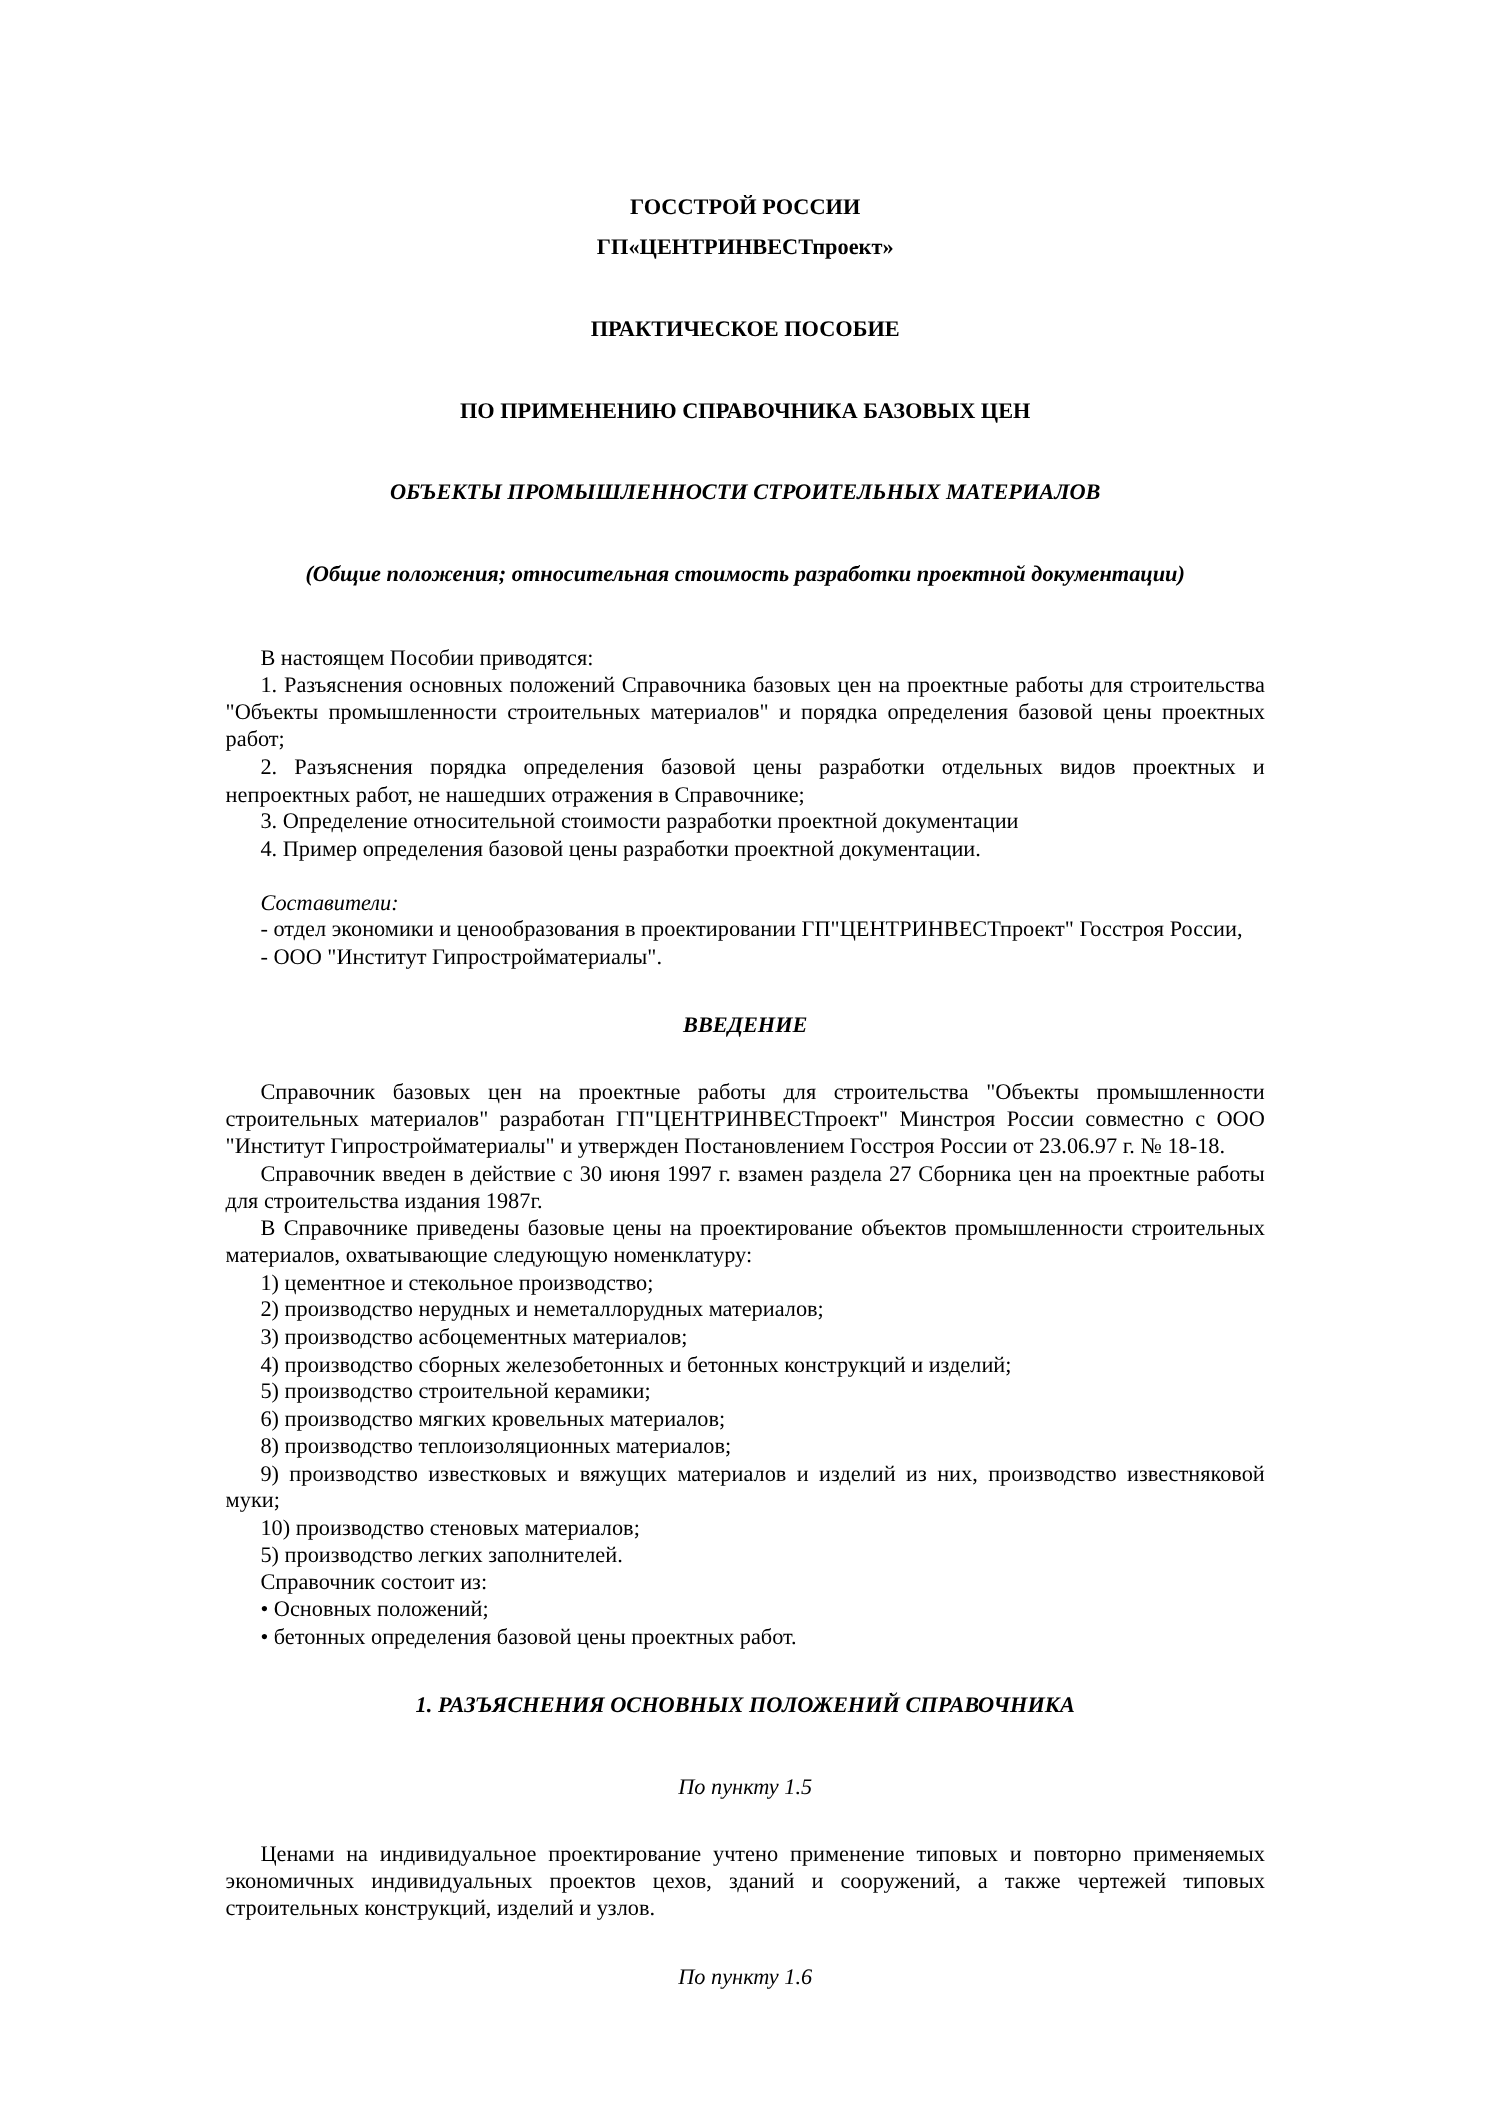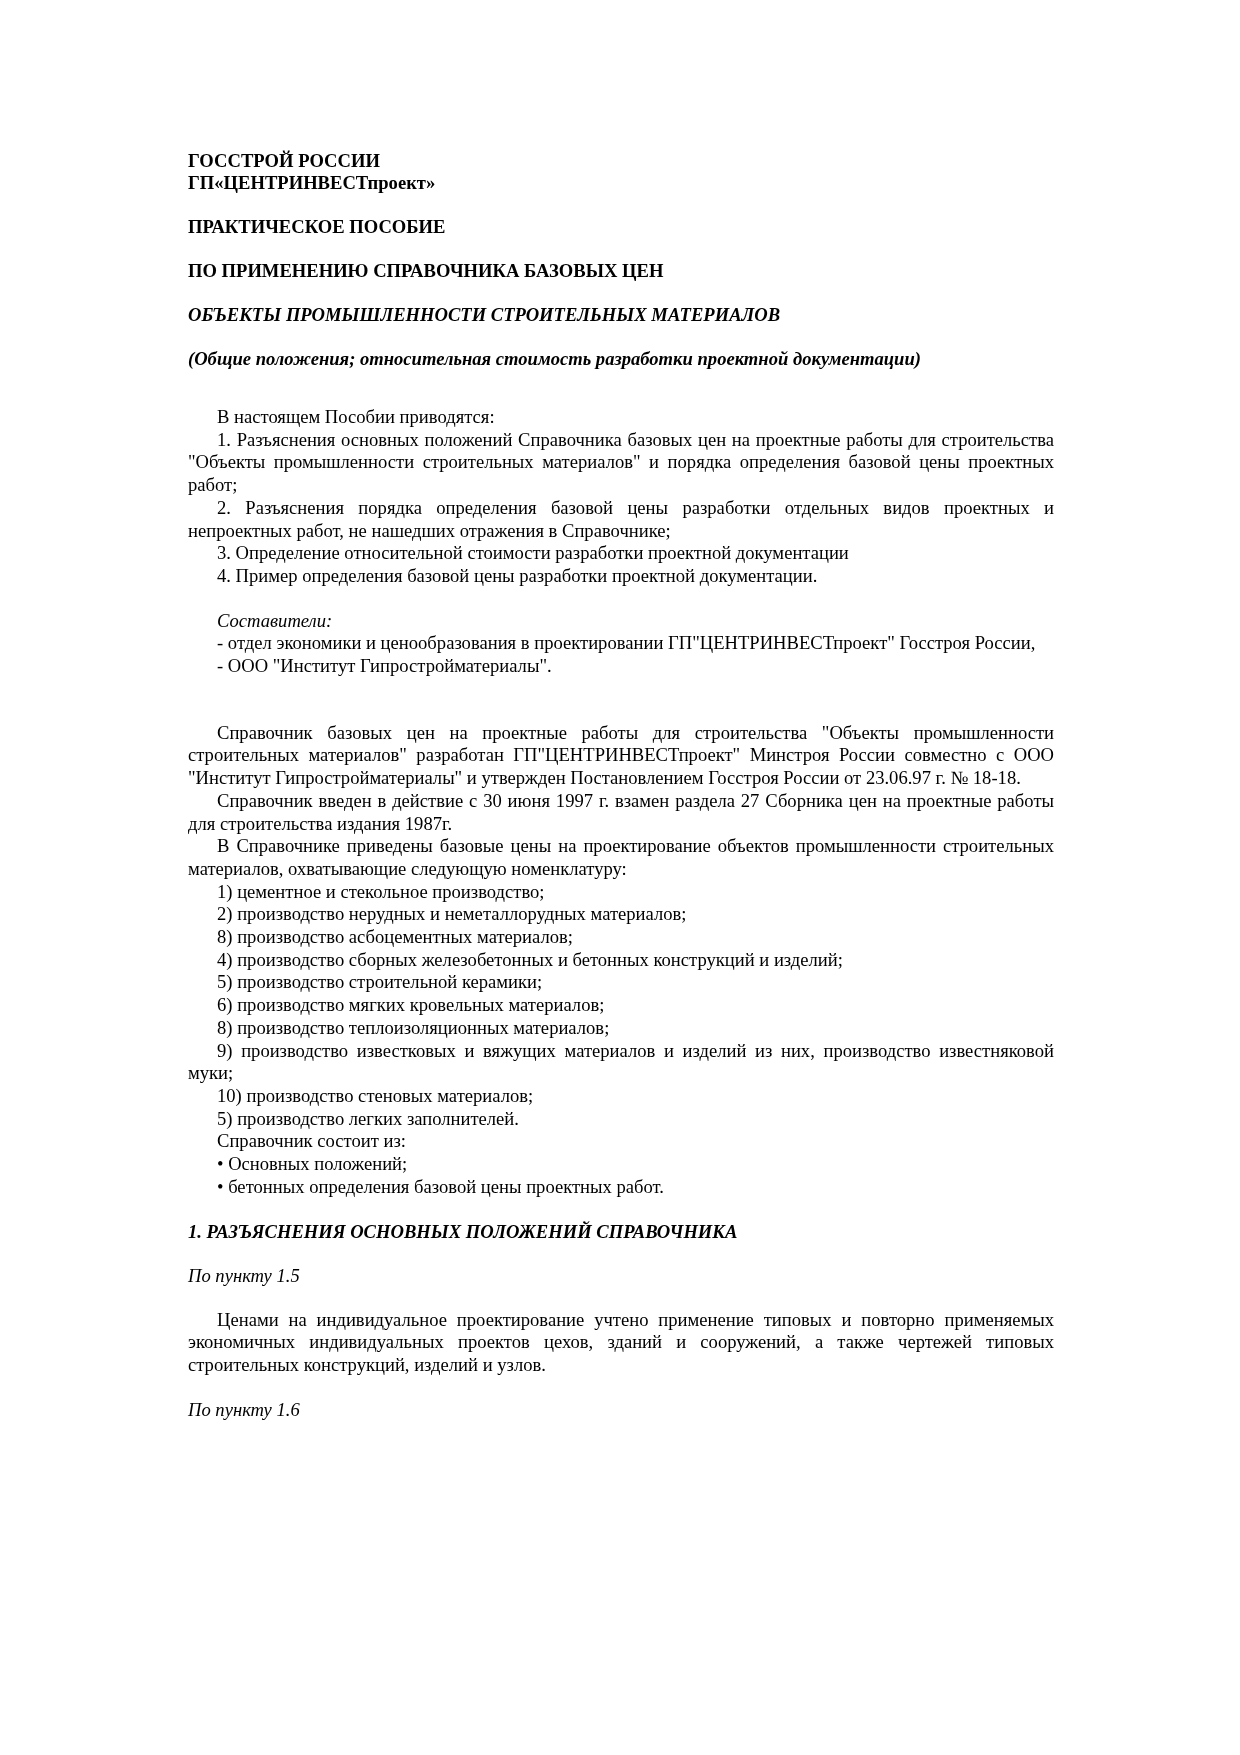--- a/index.html
+++ b/index.html
@@ -1,19 +1,19 @@
 <!DOCTYPE html>
 <html><head>
 <meta charset="utf-8">
 <style>
   html, body { margin: 0; padding: 0; background: #ffffff; }
   body { width: 1240px; height: 1755px; position: relative; overflow: hidden;
          font-family: "Liberation Serif", serif; color: #000; font-size: 18.6px; }
   .page { position: absolute; left: 188px; top: 150px; width: 866px; }
-  .c { text-align: left; margin: 0; line-height: 22px; }
+  .c { text-align: center; margin: 12px; line-height: 22px; }
   .b { font-weight: bold; }
   .i { font-style: italic; }
   .u { }
   p { margin: 0; line-height: 22.7px; text-align: justify; }
   .ind { text-indent: 29px; }
   .gap-s { height: 22px; }
   .gap-l { height: 36px; }
 </style>
 </head>
 <body>
@@ -36,28 +36,29 @@
   <p class="ind">2. Разъяснения порядка определения базовой цены разработки отдельных видов проектных и непроектных работ, не нашедших отражения в Справочнике;</p>
   <p class="ind">3. Определение относительной стоимости разработки проектной документации</p>
   <p class="ind">4. Пример определения базовой цены разработки проектной документации.</p>
   <div class="gap-s"></div>
 
   <p class="ind"><span class="i u">Составители:</span></p>
   <p class="ind">- отдел экономики и ценообразования в проектировании ГП"ЦЕНТРИНВЕСТпроект" Госстроя России,</p>
   <p class="ind">- ООО "Институт Гипростройматериалы".</p>
   <div class="gap-s"></div>
 
+  <p class="c b i">ВВЕДЕНИЕ</p>
   <div class="gap-s"></div>
 
   <p class="ind">Справочник базовых цен на проектные работы для строительства "Объекты промышленности строительных материалов" разработан ГП"ЦЕНТРИНВЕСТпроект" Минстроя России совместно с ООО "Институт Гипростройматериалы" и утвержден Постановлением Госстроя России от 23.06.97 г. № 18-18.</p>
   <p class="ind">Справочник введен в действие с 30 июня 1997 г. взамен раздела 27 Сборника цен на проектные работы для строительства издания 1987г.</p>
   <p class="ind">В Справочнике приведены базовые цены на проектирование объектов промышленности строительных материалов, охватывающие следующую номенклатуру:</p>
   <p class="ind">1) цементное и стекольное производство;</p>
   <p class="ind">2) производство нерудных и неметаллорудных материалов;</p>
-  <p class="ind">8) производство асбоцементных материалов;</p>
+  <p class="ind">3) производство асбоцементных материалов;</p>
   <p class="ind">4) производство сборных железобетонных и бетонных конструкций и изделий;</p>
   <p class="ind">5) производство строительной керамики;</p>
   <p class="ind">6) производство мягких кровельных материалов;</p>
   <p class="ind">8) производство теплоизоляционных материалов;</p>
   <p class="ind">9) производство известковых и вяжущих материалов и изделий из них, производство известняковой муки;</p>
   <p class="ind">10) производство стеновых материалов;</p>
   <p class="ind">5) производство легких заполнителей.</p>
   <p class="ind">Справочник состоит из:</p>
   <p class="ind">• Основных положений;</p>
   <p class="ind">• бетонных определения базовой цены проектных работ.</p>

